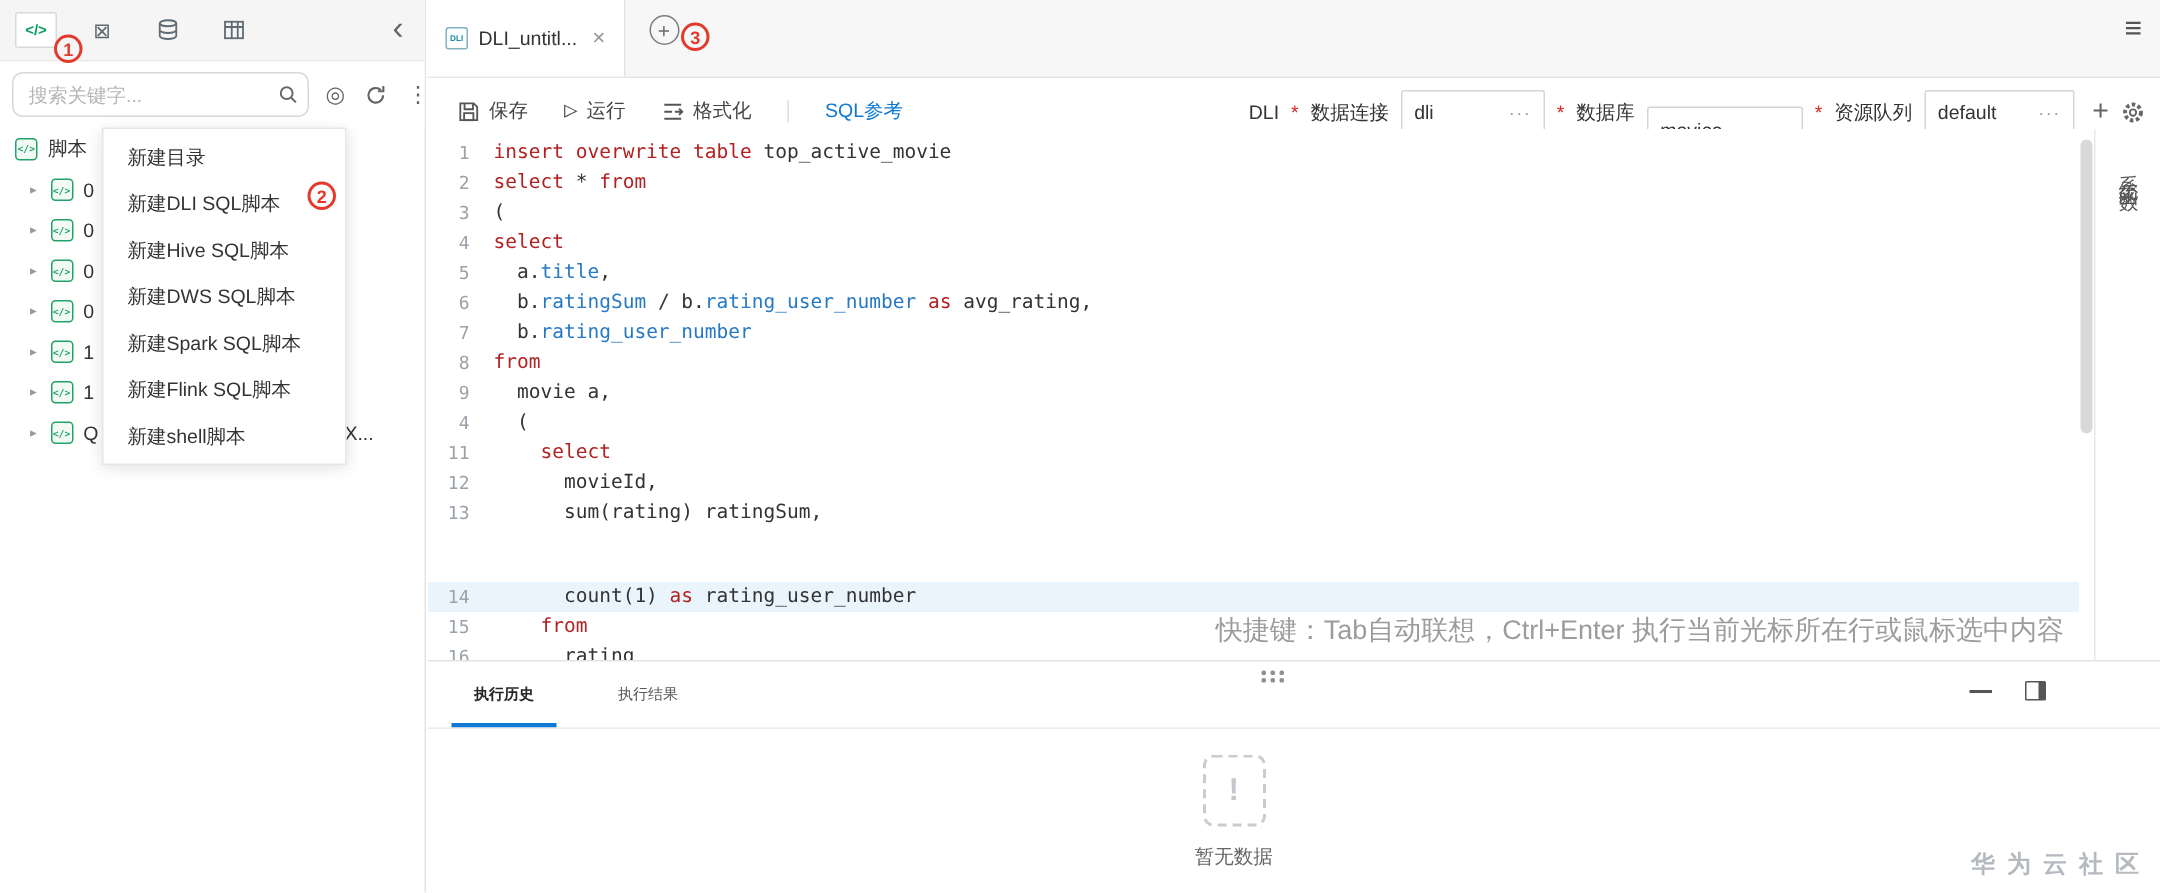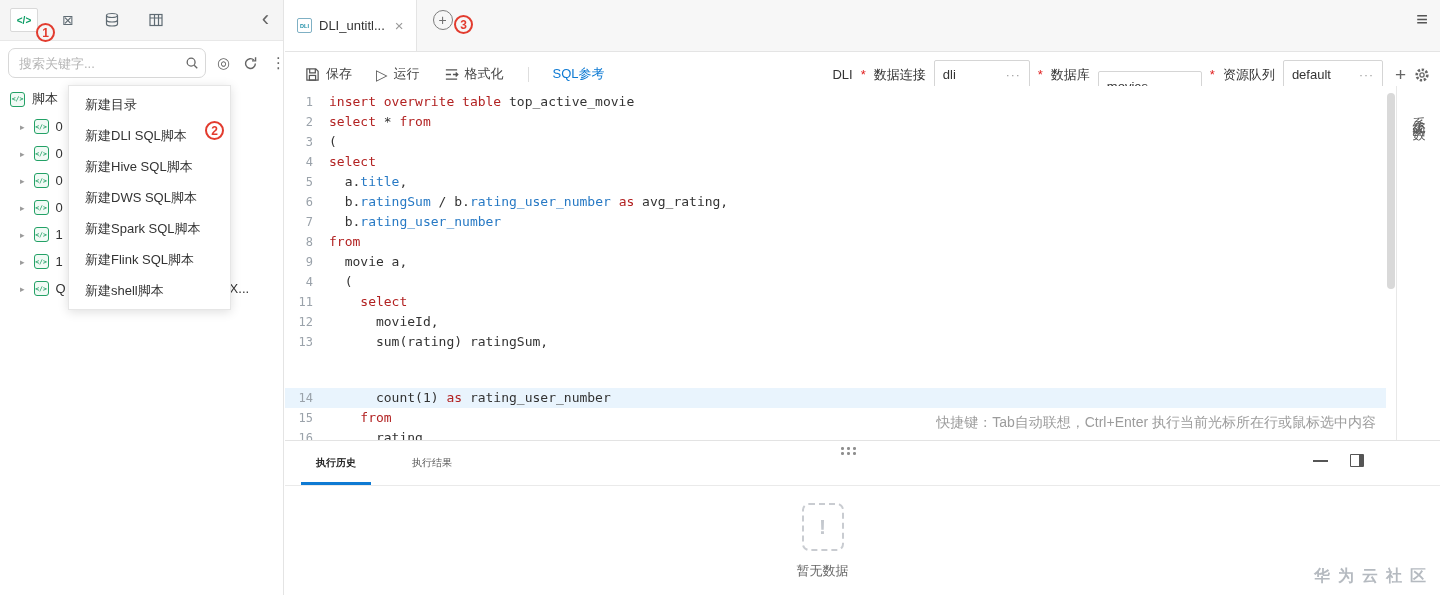--- a/index.html
+++ b/index.html
@@ -38,21 +38,21 @@
   
   .main{position:absolute;left:285px;top:0;width:1155px;height:595px;}
   .tabbar{position:relative;height:52px;background:#f7f7f7;border-bottom:1px solid #e4e4e4;display:flex;align-items:stretch;}
   .tab{display:flex;align-items:center;gap:7px;padding:0 12px;background:#fff;border-right:1px solid #e4e4e4;font-size:13px;color:#333;cursor:pointer;}
   .dli-ic{flex:none;width:15px;height:15px;border:1px solid #7fb0c4;border-radius:2px;color:#1f8fa8;font-size:5.5px;font-weight:bold;display:flex;align-items:center;justify-content:center;}
   .tab-close{color:#999;font-size:15px;margin-left:3px;cursor:pointer;}
   .plus-btn{flex:none;width:20px;height:20px;border:1.5px solid #7d7d7d;border-radius:50%;color:#6e6e6e;display:flex;align-items:center;justify-content:center;font-size:14px;line-height:1;margin:10px 0 0 16px;cursor:pointer;}
   .hamburger{position:absolute;right:12px;top:8px;font-size:20px;color:#555;cursor:pointer;}
 
   .edit-toolbar{position:relative;height:45px;background:#fff;border-bottom:1px solid #ededed;display:flex;align-items:center;padding-left:20px;gap:24px;font-size:13px;color:#444;}
-  .tb-btn{display:flex;align-items:center;gap:6px;cursor:pointer;white-space:nowrap;}
+  .tb-btn{display:flex;align-items:center;gap:6px;cursor:pointer;white-space:nowrap;font-family:Liberation Mono, monospace;}
   .tb-btn .glyph{font-size:15px;color:#555;line-height:1;}
   .tb-sep{width:1px;height:15px;background:#dedede;}
   .sql-ref{color:#0e7ad3;cursor:pointer;}
   .tb-right{position:absolute;right:10px;top:0;height:45px;display:flex;align-items:center;gap:8px;font-size:13px;color:#333;white-space:nowrap;}
   .req{color:#e02020;}
   .select{height:30px;border:1px solid #d5d5d5;border-radius:2px;background:#fff;display:flex;align-items:center;justify-content:space-between;padding:0 8px;font-size:13px;color:#333;cursor:pointer;}
   .select .more{color:#999;letter-spacing:1px;margin-left:8px;font-size:12px;}
   .sel-conn{width:96px;}
   .sel-db{width:104px;margin-top:23px;}
   .sel-queue{width:100px;}
@@ -61,21 +61,21 @@
 
   
   .editor{position:absolute;top:86px;left:0;width:1111px;height:354px;background:#fff;overflow:hidden;}
   .code-lines{position:absolute;top:6px;left:0;right:10px;}
   .code-row{display:flex;height:20px;line-height:20px;font-family:"DejaVu Sans Mono",monospace;font-size:13px;white-space:pre;cursor:text;}
   .code-row.hl{background:#e9f4fd;margin-top:36px;}
   .gutter{flex:none;width:44px;text-align:right;padding-right:16px;color:#9aa2aa;font-size:12px;}
   .seg-k{color:#b22222;}
   .seg-b{color:#2779c4;}
   .seg-p{color:#333;}
-  .hint{position:absolute;right:20px;bottom:8px;color:#9c9c9c;font-size:14px;}
+  .hint{position:absolute;right:20px;bottom:8px;color:#9c9c9c;font-size:18px;}
   .vscroll{position:absolute;right:1px;top:7px;width:8px;height:196px;background:#d9d9d9;border-radius:4px;cursor:pointer;}
   .right-rail{position:absolute;top:86px;right:0;width:44px;height:354px;border-left:1px solid #e8e8e8;background:#fff;}
   .rail-label{position:absolute;left:50%;transform:translateX(-50%);top:20px;writing-mode:vertical-rl;font-size:13px;color:#555;letter-spacing:4px;cursor:pointer;}
 
   
   .bottom{position:absolute;left:0;right:0;top:440px;height:155px;background:#fff;border-top:1px solid #e3e3e3;}
   .drag-dots{position:absolute;left:556px;top:6px;display:grid;grid-template-columns:repeat(3,6px);grid-auto-rows:5px;cursor:row-resize;}
   .drag-dots i{width:2.5px;height:2.5px;background:#8f8f8f;border-radius:50%;}
   .bp-tabs{display:flex;align-items:center;height:44px;padding-left:16px;}
   .bp-tab{position:relative;height:44px;display:flex;align-items:center;padding:0 15px;margin-right:26px;font-size:10px;color:#595959;cursor:pointer;}

